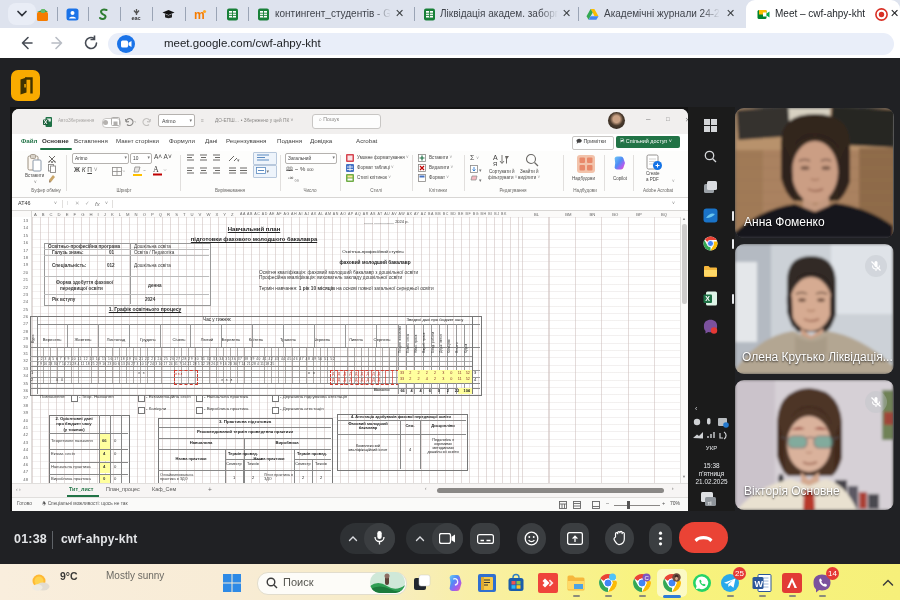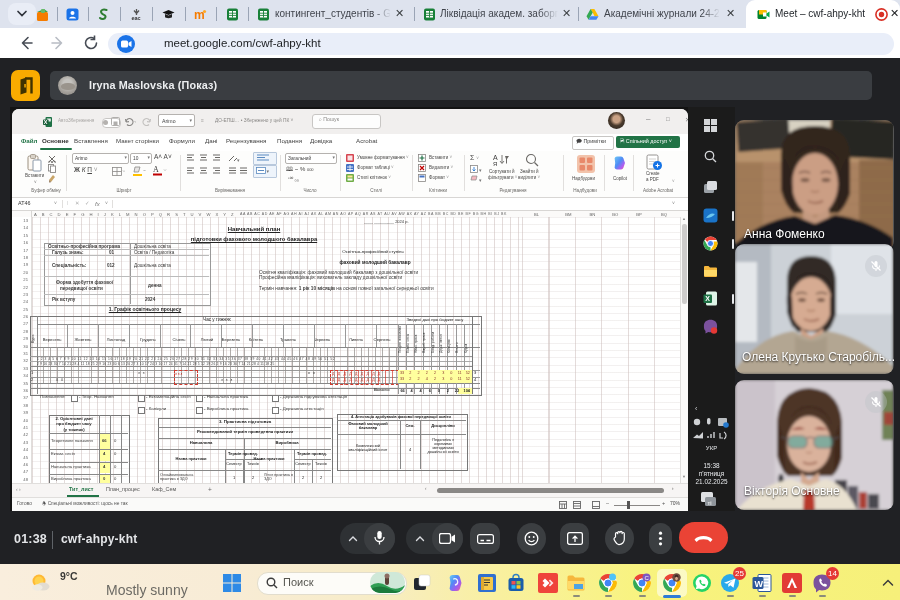--- a/index.html
+++ b/index.html
@@ -160,25 +160,20 @@
     <div class="abs" style="left:34px;top:4px;font-size:11.5px;color:#1c1e21;margin-left:22px;">meet.google.com/cwf-ahpy-kht</div>
   </div>
 
   <div id="meet">
     <div id="jam">
       <svg class="abs" style="left:6px;top:5px;" width="18" height="21">
           <path d="M8 3.5 H14.5 V18.5" stroke="#403300" stroke-width="2.4" fill="none"></path>
           <path d="M9.5 2.5 L3.5 4.5 V19.5 L9.5 17.5 Z" fill="#403300"></path>
           <rect x="7.3" y="9" width="1.5" height="3.5" fill="#f9ab00"></rect>
         </svg>
-    </div>
-    <div id="banner">
-      <div class="abs" style="left:8px;top:5px;width:19px;height:19px;border-radius:50%;background:radial-gradient(circle at 50% 40%,#c4c2be 0 28%,#a8a49e 55%,#83807c 100%);"></div>
-      <div class="abs" style="left:10.5px;top:12px;width:14px;height:7px;border-radius:45%;background:#9a948c;"></div>
-      <div class="abs" style="left:39px;top:8px;font-size:10.8px;font-weight:bold;color:#eceef0;letter-spacing:.15px;">Iryna Maslovska (Показ)</div>
     </div>
     <div id="share">
       <div id="excel">
         <div id="xtitle">
           <svg class="abs" style="left:31px;top:8px;" width="9" height="10">
               <rect x="2.5" y="0" width="6.5" height="10" rx="1" fill="#1e7145"></rect>
               <rect x="3.8" y="1.5" width="4" height="3" fill="#fff" opacity=".9"></rect>
               <rect x="0" y="2.5" width="5.5" height="5.5" rx="0.8" fill="#185c37"></rect>
               <text x="0.8" y="7.2" font-size="5.5" fill="#fff" font-family="Liberation Sans" font-weight="bold">X</text>
             </svg>
@@ -777,21 +772,21 @@
           </svg>
         <div class="abs" style="left:0;top:338px;width:47px;text-align:center;font-size:6px;color:#e8eaed;">УКР</div>
         <div class="abs" style="left:0;top:355px;width:47px;text-align:center;font-size:6.4px;color:#e8eaed;line-height:1.22;">15:38<br>п'ятниця<br>21.02.2025</div>
         <svg class="abs" style="left:12px;top:384px;" width="18" height="18">
             <rect x="1" y="1" width="12" height="10" rx="1.5" fill="#dfe1e4"></rect>
             <rect x="5" y="6" width="11" height="9" rx="1.5" fill="#8f959b"></rect>
             <text x="7.5" y="13.5" font-size="6" fill="#fff" font-family="Liberation Sans">ті</text>
           </svg>
       </div>
     </div>
-    <div class="tile" id="tile1" style="top:62px;">
+    <div class="tile" id="tile1" style="top:50px;">
       <svg width="158" height="130">
         <defs>
             <filter id="bl1" x="-10%" y="-10%" width="120%" height="120%">
               <feGaussianBlur stdDeviation="1.6"></feGaussianBlur>
             </filter>
           </defs>
         <g filter="url(#bl1)">
           <rect width="158" height="130" fill="#aa8260"></rect>
           <rect x="0" y="0" width="158" height="42" fill="#b8926c"></rect>
           <rect x="40" y="0" width="55" height="22" fill="#d8d2c2"></rect>
@@ -842,21 +837,21 @@
           <path d="M0 126 Q24 92 58 87 L76 95 L92 87 Q126 92 158 122 L158 130 L0 130 Z" fill="#b3a692"></path>
           <path d="M60 92 Q76 102 92 92 L92 110 Q76 116 60 110 Z" fill="#a89b87"></path>
         </g>
       </svg>
       <div class="micoff" style="left:130px;top:11px;"></div>
       <svg class="abs" style="left:135px;top:16px;" width="12" height="12">
           <rect x="4.5" y="1" width="3" height="6" rx="1.5" fill="#fff"></rect>
           <path d="M2.5 5.5 a3.5 3.5 0 0 0 7 0 M6 9 V11" stroke="#fff" stroke-width="1.1" fill="none"></path>
           <path d="M1.5 1.5 L10.5 10.5" stroke="#fff" stroke-width="1.3"></path>
         </svg>
-      <div class="tname" style="left:7px;top:106px;">Олена Крутько Старобіль...</div>
+      <div class="tname" style="left:7px;top:106px;">Олена Крутько Ліквідація...</div>
     </div>
     <div class="tile" id="tile3" style="top:322px;">
       <svg width="158" height="130">
         <defs>
             <filter id="bl3" x="-10%" y="-10%" width="120%" height="120%">
               <feGaussianBlur stdDeviation="1.5"></feGaussianBlur>
             </filter>
           </defs>
         <g filter="url(#bl3)">
           <rect width="158" height="130" fill="#d6d0d6"></rect>
@@ -962,21 +957,21 @@
   <div id="taskbar"></div>
   <div id="taskcontent">
 
     <svg class="tico" style="left:28px;top:571px;width:24px;height:24px;" viewBox="0 0 24 24">
         <circle cx="11" cy="10" r="6.5" fill="#ffb833"></circle>
         <circle cx="11" cy="10" r="4.5" fill="#ffd24d"></circle>
         <ellipse cx="15" cy="15.5" rx="6.5" ry="4" fill="#e2dcd2"></ellipse>
         <ellipse cx="9.5" cy="16.5" rx="5" ry="3.2" fill="#efebe2"></ellipse>
       </svg>
     <div class="abs" style="left:60px;top:570px;font-size:10.5px;font-weight:bold;color:#3a3a38;">9°C</div>
-    <div class="abs" style="left:60px;top:582px;font-size:14px;color:#6c6a64;padding-left:46px;">Mostly sunny</div>
+    <div class="abs" style="left:60px;top:570px;font-size:10px;color:#6c6a64;padding-left:46px;">Mostly sunny</div>
 
     <svg class="tico" style="left:222px;" viewBox="0 0 20 20">
         <rect x="1" y="1" width="8.5" height="8.5" fill="#2e8ae6"></rect>
         <rect x="10.5" y="1" width="8.5" height="8.5" fill="#2e8ae6"></rect>
         <rect x="1" y="10.5" width="8.5" height="8.5" fill="#2e8ae6"></rect>
         <rect x="10.5" y="10.5" width="8.5" height="8.5" fill="#2e8ae6"></rect>
       </svg>
 
     <div class="abs" style="left:257px;top:572px;width:148px;height:21px;border-radius:11px;background:#fdfcf8;border:1px solid #e2ddcd;"></div>
     <svg class="abs" style="left:266px;top:577px;" width="12" height="12">

